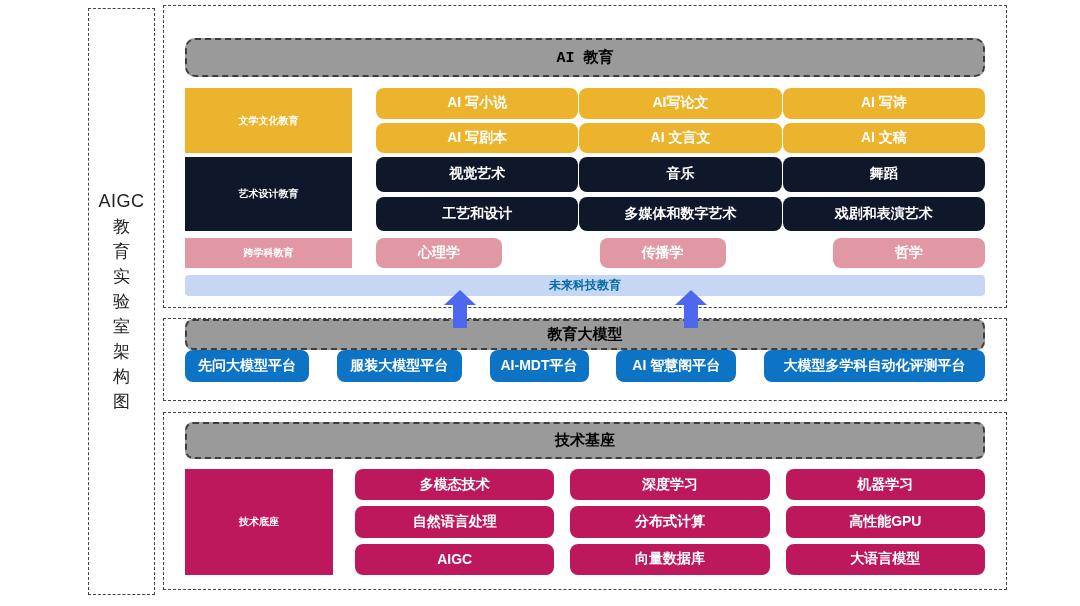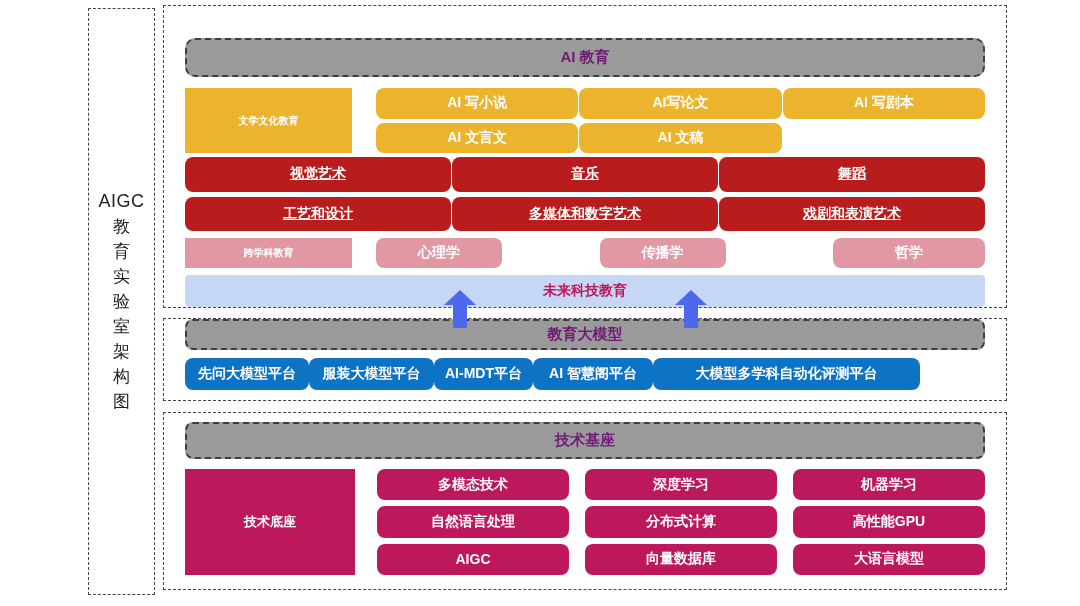--- a/index.html
+++ b/index.html
@@ -18,64 +18,64 @@
 
   
   .main { position:absolute; left:163px; top:5px; width:844px; display:flex;
     flex-direction:column; }
   .section { border:1px dashed #444; width:844px; padding:0 21px; }
   .sec1 { height:303px; }
   .sec2 { height:83px;  margin-top:10px; }
   .sec3 { height:178px; margin-top:11px; }
 
   .gray-header { background:#9a9a9a; border:2px dashed #3d3d3d; border-radius:10px;
-    color:#701a75; font-weight:bold; font-size:15px; display:flex; align-items:center;
-    justify-content:center; }
+    color:#000000; font-weight:bold; font-size:15px; display:flex; align-items:center;
+    justify-content:center;font-family:Liberation Mono, monospace; }
   .sec1 .gray-header { height:39px; margin-top:32px; }
   .sec2 .gray-header { height:31px; margin-top:0; border-radius:8px; }
   .sec3 .gray-header { height:37px; margin-top:9px; border-radius:8px;text-align:center; }
 
   .box { color:#fff; font-weight:bold; font-size:14px; display:flex;
     align-items:center; justify-content:center; text-align:center; }
   .rounded { border-radius:8px; }
 
   .orange { background:#ecb42c; }
-  .green  { background:#b91c1c;text-decoration:underline; }
+  .green  { background:#0f172a; }
   .pink   { background:#e298a4; }
   .blue-dark  { background:#0d73c5; }
   .blue-royal { background:#be185d; }
 
   .group { display:flex; gap:24px; }
   .group-label { width:167px; flex:none; font-size:10px; }
   .grid3 { flex:1; display:grid; grid-template-columns:repeat(3,1fr); column-gap:1px; }
 
   .g-orange { margin-top:11px; height:65px; }
   .g-orange .grid3 { row-gap:4px; grid-auto-rows:1fr; }
   .g-green  { margin-top:4px; height:74px; }
   .g-green .grid3 { row-gap:5px; grid-auto-rows:1fr; }
   .g-pink   { margin-top:7px; height:30px; }
   .pink-row { flex:1; display:flex; justify-content:space-between; }
   .pink-row .box:nth-child(1){ width:126px; }
   .pink-row .box:nth-child(2){ width:126px; }
   .pink-row .box:nth-child(3){ width:152px;margin-left:10px; }
   .pink-row .box:nth-child(4){ width:135px; }
 
-  .future-bar { margin-top:7px; height:32px; background:#c5d7f4; border-radius:4px;
-    color:#be185d; font-weight:bold; font-size:14px; display:flex; align-items:center;
+  .future-bar { margin-top:7px; height:21px; background:#c5d7f4; border-radius:4px;
+    color:#0369a1; font-weight:bold; font-size:12px; display:flex; align-items:center;
     justify-content:center; }
 
-  .platform-row { margin-top:8px; height:32px; display:flex; justify-content:flex-start; }
+  .platform-row { height:32px; display:flex; justify-content:space-between; }
   .platform-row .box:nth-child(1){ width:124px; }
   .platform-row .box:nth-child(2){ width:125px; }
   .platform-row .box:nth-child(3){ width:99px; }
   .platform-row .box:nth-child(4){ width:120px; }
-  .platform-row .box:nth-child(5){ width:267px; }
+  .platform-row .box:nth-child(5){ width:221px; }
 
   .tech-row { margin-top:10px; display:flex; gap:22px; height:106px; }
-  .tech-label { width:170px; flex:none; font-size:13px; }
+  .tech-label { width:148px; flex:none; font-size:10px; }
   .tech-grid { flex:1; display:grid; grid-template-columns:repeat(3,1fr);
     column-gap:16px; row-gap:6px; grid-auto-rows:1fr; }
 
   
   .arrow-up { position:absolute; width:32px; height:38px; z-index:5; }
   .arrow-up .head { width:0; height:0; margin:0 auto;
     border-left:16px solid transparent; border-right:16px solid transparent;
     border-bottom:15px solid #4d68ed; }
   .arrow-up .shaft { width:14px; height:23px; margin:0 auto; background:#4d68ed; }
   .arrow-1 { left:281px; top:285px; }
@@ -101,27 +101,29 @@
   <div class="main">
 
     <div class="section sec1">
       <div class="gray-header">AI 教育</div>
 
       <div class="group g-orange">
         <div class="box orange group-label">文学文化教育</div>
         <div class="grid3">
           <div class="box orange rounded">AI 写小说</div>
           <div class="box orange rounded">AI写论文</div>
+          <div class="box orange rounded">AI 写诗</div>
           <div class="box orange rounded">AI 写剧本</div>
           <div class="box orange rounded">AI 文言文</div>
           <div class="box orange rounded">AI 文稿</div>
         </div>
       </div>
 
       <div class="group g-green">
+        <div class="box green group-label">艺术设计教育</div>
         <div class="grid3">
           <div class="box green rounded">视觉艺术</div>
           <div class="box green rounded">音乐</div>
           <div class="box green rounded">舞蹈</div>
           <div class="box green rounded">工艺和设计</div>
           <div class="box green rounded">多媒体和数字艺术</div>
           <div class="box green rounded">戏剧和表演艺术</div>
         </div>
       </div>
 

